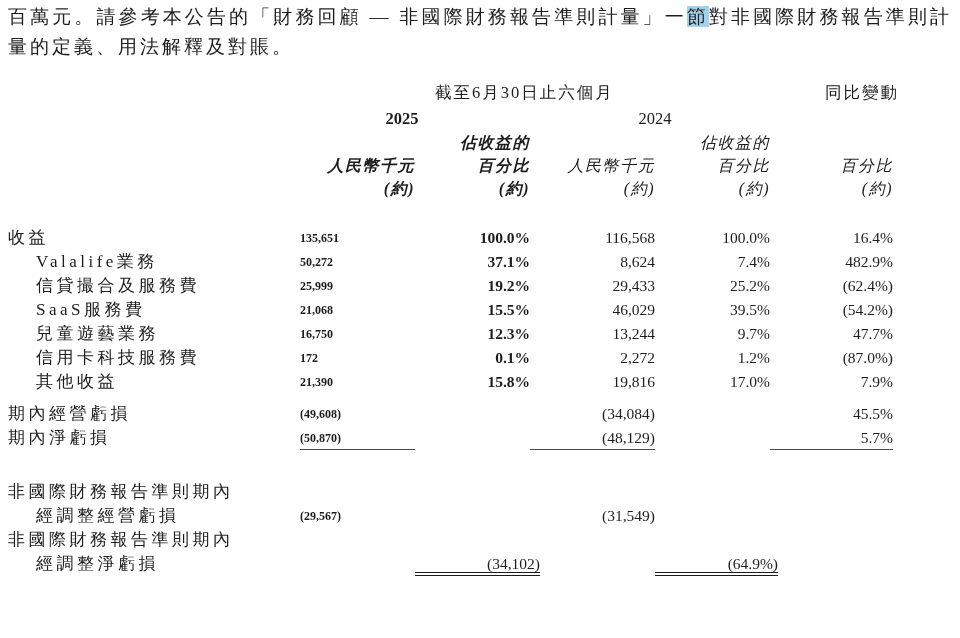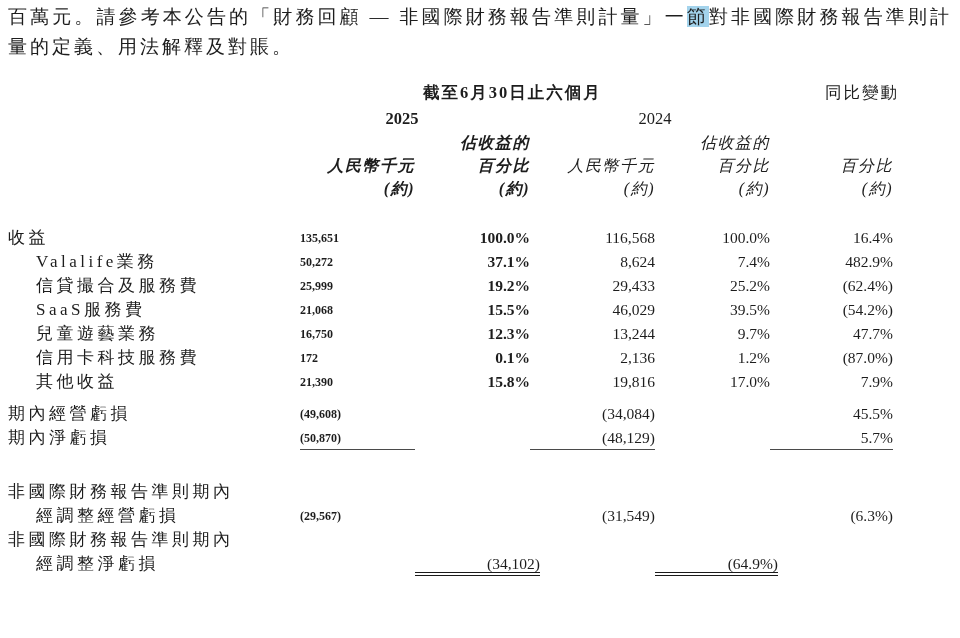--- a/index.html
+++ b/index.html
@@ -19,21 +19,21 @@
     text-align:justify;
   }
   .hl{background:#a3d3ec;}
 
   
   .tbl{margin:18px 0 0 8px;width:885px;}
 
   
   .thead{position:relative;}
   .hline1{position:relative;height:26px;line-height:26px;font-size:16.5px;letter-spacing:2px;}
-  .period{position:absolute;left:415px;font-weight:bold;}
+  .period{position:absolute;left:427px;font-weight:normal;}
   .yoy-t{position:absolute;right:-6px;}
   .hline2{position:relative;height:25px;line-height:25px;font-size:16.5px;}
   .y25{position:absolute;left:394px;transform:translateX(-50%);font-weight:bold;letter-spacing:0;}
   .y24{position:absolute;left:647px;transform:translateX(-50%);}
   .hcols{display:flex;font-size:16px;font-style:italic;}
   .hc{flex:none;text-align:right;letter-spacing:1.5px;}
   .hc div{height:23px;line-height:23px;}
   .hc.c1{width:292px;}
   .hc.c2{width:115px;font-weight:bold;}
   .hc.c3{width:115px;font-weight:bold;}
@@ -151,21 +151,21 @@
       <div class="td n2">12.3%</div>
       <div class="td n3">13,244</div>
       <div class="td n4">9.7%</div>
       <div class="td n5">47.7%</div>
     </div>
 
     <div class="tr">
       <div class="td lab ind">信用卡科技服務費</div>
       <div class="td n1">172</div>
       <div class="td n2">0.1%</div>
-      <div class="td n3">2,136</div>
+      <div class="td n3">2,272</div>
       <div class="td n4">1.2%</div>
       <div class="td n5">(87.0%)</div>
     </div>
 
     <div class="tr">
       <div class="td lab ind">其他收益</div>
       <div class="td n1">21,390</div>
       <div class="td n2">15.8%</div>
       <div class="td n3">19,816</div>
       <div class="td n4">17.0%</div>
@@ -202,21 +202,20 @@
       <div class="td n4"></div>
       <div class="td n5"></div>
     </div>
 
     <div class="tr">
       <div class="td lab ind">經調整經營虧損</div>
       <div class="td n1">(29,567)</div>
       <div class="td n2"></div>
       <div class="td n3">(31,549)</div>
       <div class="td n4"></div>
-      <div class="td n5">(6.3%)</div>
     </div>
 
     <div class="tr">
       <div class="td lab">非國際財務報告準則期內</div>
       <div class="td n1"></div>
       <div class="td n2"></div>
       <div class="td n3"></div>
       <div class="td n4"></div>
       <div class="td n5"></div>
     </div>

